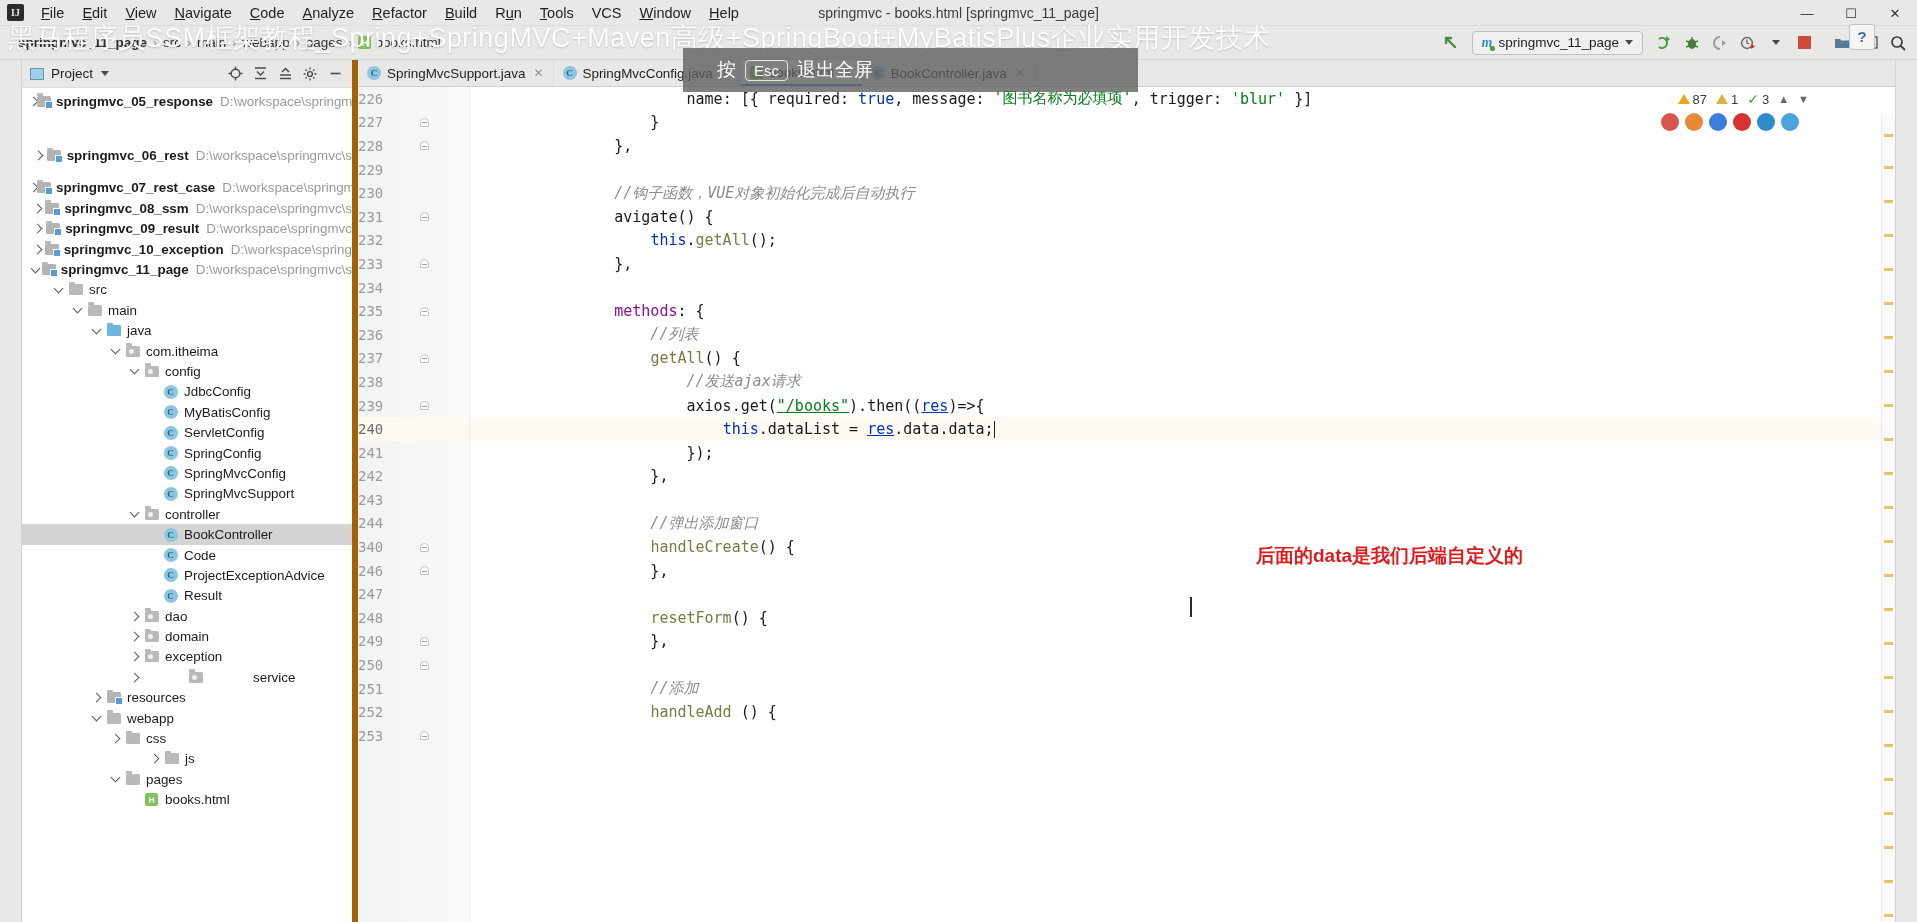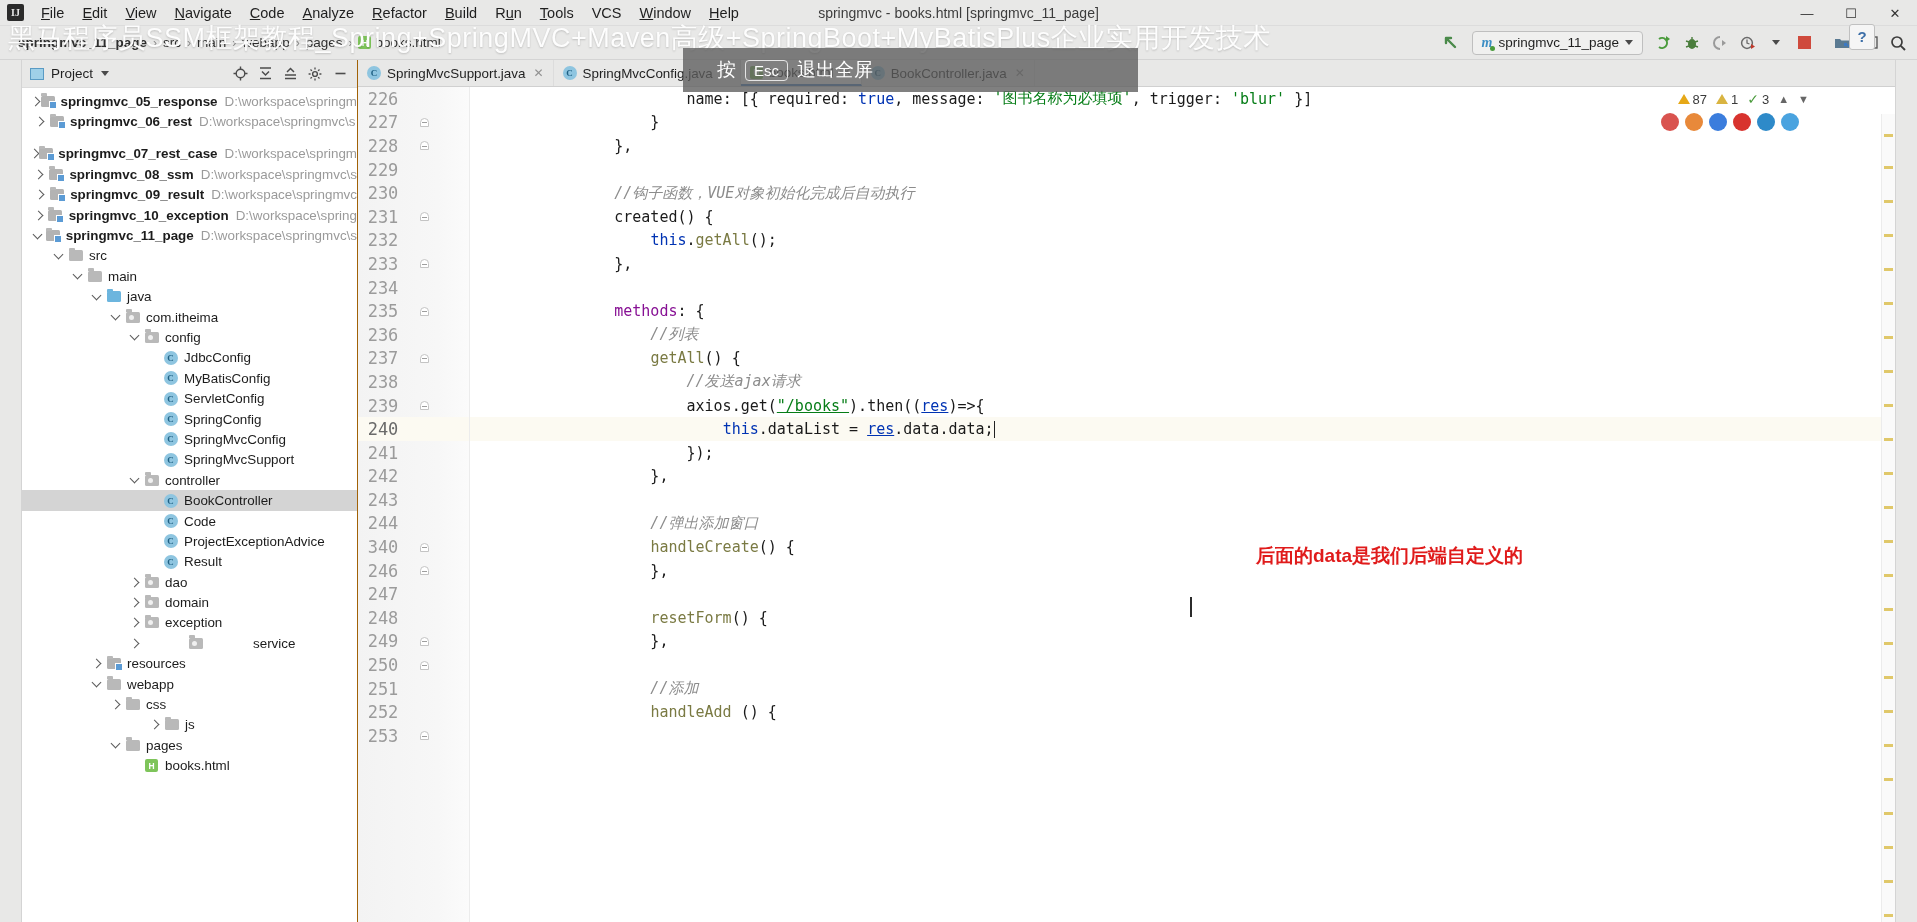--- a/index.html
+++ b/index.html
@@ -125,21 +125,21 @@
   .rightstrip {
     position: absolute; top: 60px; right: 0; width: 22px; height: 862px;
     background: #e8e8e7; border-left: 1px solid #d4d4d4;
   }
   .vlabel.maven { top: 62px; right: -17px; left: auto; }
   .vlabel.database { top: 168px; right: -17px; left: auto; }
 
   
   .projectpanel {
     position: absolute; top: 60px; left: 22px; width: 336px; height: 862px;
-    background: #ffffff; border-right: 1px solid #a16207;
+    background: #ffffff; border-right: 6px solid #a16207;
   }
   .proj-header {
     height: 28px; background: #e8e8e7; display: flex; align-items: center;
     border-bottom: 1px solid #dcdcdc; padding-left: 8px;
   }
   .proj-ico {
     width: 14px; height: 12px; border: 1.6px solid #5a9bc4; background: #9fd0e8;
     margin-right: 7px;
   }
   .proj-title { font-size: 13.5px; color: #1f1f1f; }
@@ -202,22 +202,22 @@
     font-family: "DejaVu Sans Mono", "Liberation Mono", monospace;
     font-size: 15px;
   }
   .gutter {
     position:absolute; top:0; left:0; width:112px; height:100%;
     background: linear-gradient(to right, #f3f3f3 0%, #f7f7f7 72%, #fbfbfb 100%);
     border-right: 1px solid #ececec;
   }
   .lnrow { height: 23.6px; display:flex; align-items:center; }
   .lnum {
-    width: 56px; text-align:center; padding-right:6px;
-    color:#9b9b9b; font-size:17px;
+    width: 56px; text-align:left; padding-right:6px;
+    color:#9b9b9b; font-size:14px;
     font-family:"DejaVu Sans Mono","Liberation Mono",monospace;
   }
   .lnum.cur { color:#6a6a6a; }
   .fold {
     width: 20px; display:flex;align-items:center;justify-content:center;
     color:#b5b5b5; font-size:10px;
   }
   .foldbox { width:9px;height:9px;border:1px solid #c4c4c4;border-radius:5px 5px 0 0; position:relative;background:#fff;}
   .foldbox::after{content:"";position:absolute;left:1.5px;top:3.5px;width:5px;height:1px;background:#9e9e9e;}
 
@@ -462,21 +462,21 @@
         <div class="trow" style="padding-left: 8px;">
           <span class="tw">
             <i class="chev r"></i>
           </span>
           <span class="ico">
             <span class="fld mod"></span>
           </span>
           <span class="tname b">springmvc_05_response</span>
           <span class="tpath">D:\workspace\springm</span>
         </div>
-        <div class="trow" style="padding-left: 8px;">
+        <div class="trow" style="padding-left: 8px; margin-top: 34px;">
           <span class="tw">
             <i class="chev r"></i>
           </span>
           <span class="ico">
             <span class="fld mod"></span>
           </span>
           <span class="tname b">springmvc_06_rest</span>
           <span class="tpath">D:\workspace\springmvc\s</span>
         </div>
         <div class="trow" style="padding-left: 8px; margin-top: 12px;">
@@ -914,21 +914,21 @@
               <span class="foldbox"></span>
             </span>
           </div>
         </div>
       <div class="codelines" id="codelines">
           <div class="cline"><span class="plain">                name</span><span class="plain">: [{ </span><span class="plain">required</span><span class="plain">: </span><span class="kw">true</span><span class="plain">, </span><span class="plain">message</span><span class="plain">: </span><span class="str">'图书名称为必填项'</span><span class="plain">, </span><span class="plain">trigger</span><span class="plain">: </span><span class="str">'blur'</span><span class="plain"> }]</span></div>
           <div class="cline"><span class="plain">            }</span></div>
           <div class="cline"><span class="plain">        },</span></div>
           <div class="cline"></div>
           <div class="cline"><span class="cmt">        //钩子函数，VUE对象初始化完成后自动执行</span></div>
-          <div class="cline"><span class="plain">        created() {</span></div>
+          <div class="cline"><span class="plain">        avigate() {</span></div>
           <div class="cline"><span class="plain">            </span><span class="kw">this</span><span class="plain">.</span><span class="fn">getAll</span><span class="plain">();</span></div>
           <div class="cline"><span class="plain">        },</span></div>
           <div class="cline"></div>
           <div class="cline"><span class="plain">        </span><span class="kw2">methods</span><span class="plain">: {</span></div>
           <div class="cline"><span class="cmt">            //列表</span></div>
           <div class="cline"><span class="plain">            </span><span class="fn">getAll</span><span class="plain">() {</span></div>
           <div class="cline"><span class="cmt">                //发送ajax请求</span></div>
           <div class="cline"><span class="plain">                axios.</span><span class="plain">get</span><span class="plain">(</span><span class="lnk">"/books"</span><span class="plain">).</span><span class="plain">then</span><span class="plain">((</span><span class="lnkb">res</span><span class="plain">)=&gt;{</span></div>
           <div class="cline hl"><span class="plain">                    </span><span class="kw">this</span><span class="plain">.</span><span class="plain">dataList</span><span class="plain"> = </span><span class="lnkb">res</span><span class="plain">.</span><span class="plain">data</span><span class="plain">.</span><span class="plain">data</span><span class="plain">;</span><span class="caretbar"></span></div>
           <div class="cline"><span class="plain">                });</span></div>

